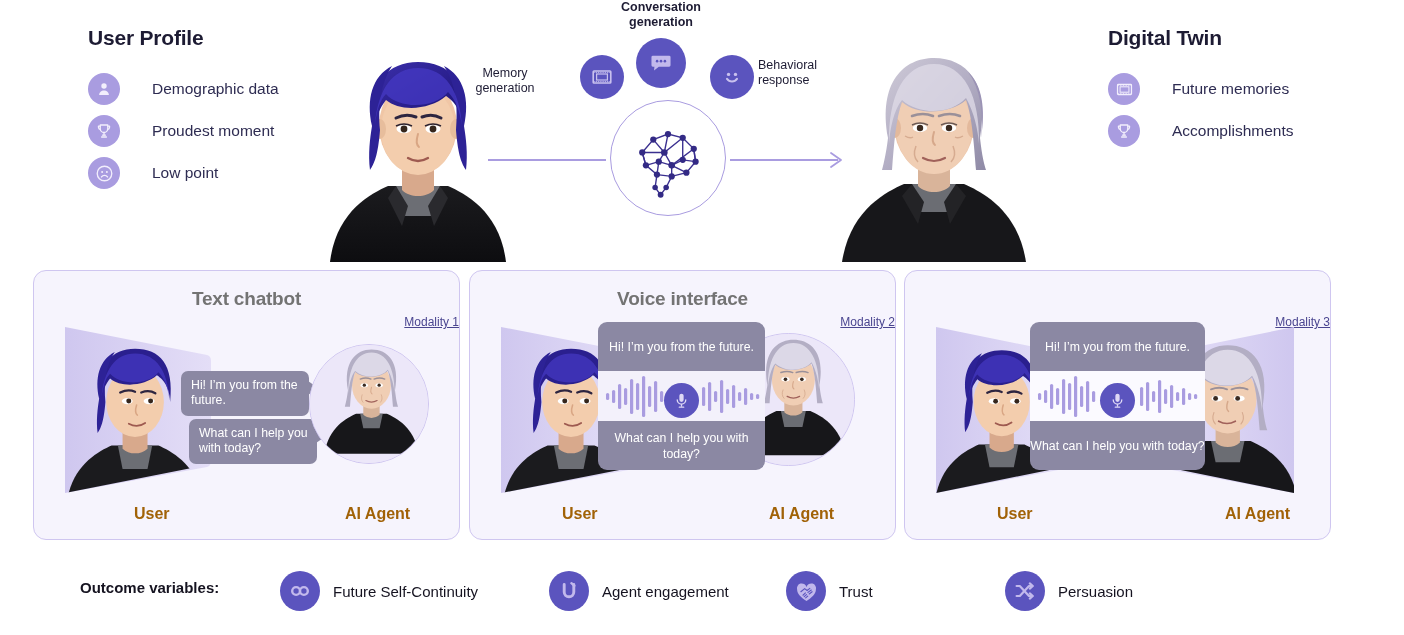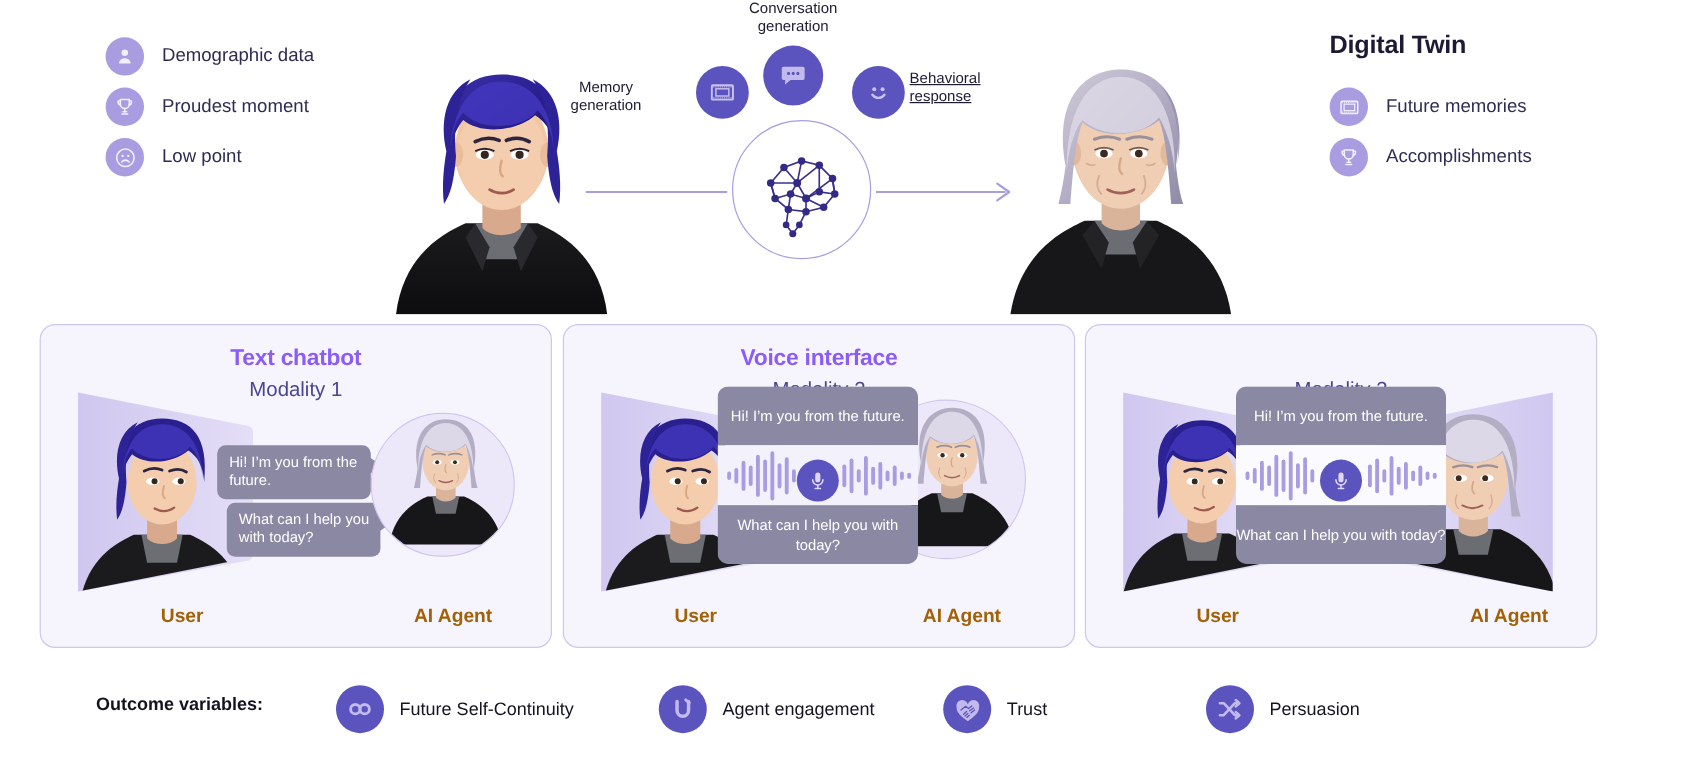--- a/index.html
+++ b/index.html
@@ -16,21 +16,21 @@
 
   
   .panel { position: absolute; top: 26px; }
   .panel.left  { left: 88px;  width: 290px; }
   .panel.right { left: 1108px; width: 290px; }
   .panel-title {
     font-size: 21px; font-weight: bold; color: #1d1b33;
     letter-spacing: -0.2px; margin-bottom: 18px;
   }
   .panel-item {
-    display: flex; align-items: center; gap: 15px; height: 42px;
+    display: flex; align-items: center; gap: 32px; height: 42px;
   }
   .item-badge {
     width: 32px; height: 32px; border-radius: 50%;
     background: #a99ce0; flex: 0 0 32px;
     display: flex; align-items: center; justify-content: center;
   }
   .item-badge svg { display: block; }
   .item-label { font-size: 15.5px; color: #2e2c52; white-space: nowrap; }
 
   
@@ -55,41 +55,41 @@
     background: #5b54be; display: flex; align-items: center; justify-content: center;
   }
   .gen-icon.mem  { left: 92px;  top: 55px;  width: 44px; height: 44px; }
   .gen-icon.conv { left: 148px; top: 38px;  width: 50px; height: 50px; }
   .gen-icon.beh  { left: 222px; top: 55px;  width: 44px; height: 44px; }
   .gen-label {
     position: absolute; font-size: 12.5px; color: #1d1b33;
     line-height: 15px; text-align: center;
   }
   .gen-label.mem  { left: -50px; top: 66px;  width: 134px; text-align: center; }
-  .gen-label.conv { left: 88px;  top: 0px;   width: 170px; }
-  .gen-label.beh  { left: 270px; top: 58px;  width: 130px; text-align: left; text-decoration: underline; }
+  .gen-label.conv { left: 88px;  top: 0px;   width: 170px; font-weight: bold; }
+  .gen-label.beh  { left: 270px; top: 58px;  width: 130px; text-align: left; }
 
   
   .cards { position: absolute; left: 33px; top: 270px; width: 1300px; height: 270px; }
   .card {
     position: absolute; top: 0; width: 427px; height: 270px;
     background: #f6f4fd; border: 1.4px solid #cfc6f0; border-radius: 13px;
     overflow: hidden;
   }
   .card.c1 { left: 0; }
   .card.c2 { left: 436px; }
   .card.c3 { left: 871px; }
   .card-title {
     position: absolute; left: 0; top: 17px; width: 100%;
-    text-align: center; font-size: 19px; font-weight: bold; color: #8b5cf6;
+    text-align: center; font-size: 19px; font-weight: bold; color: #737373;
     letter-spacing: -0.2px;
   }
   .card-sub {
     position: absolute; left: 0; top: 44px; width: 100%;
-    text-align: center; font-size: 17px; color: #4a4590;
+    text-align: right; font-size: 12px; color: #4a4590; text-decoration: underline;
   }
   .card-stage { position: absolute; left: 0; top: 48px; width: 100%; height: 180px; }
   .role-label {
     position: absolute; bottom: 16px; font-size: 16px;
     font-weight: bold; color: #a16207;
   }
 
   
   .bubble {
     position: absolute; background: #8b88a3; color: #fff;
@@ -140,20 +140,21 @@
   .o1 { left: 280px; } .o2 { left: 549px; } .o3 { left: 786px; } .o4 { left: 1005px; }
 </style>
 </head>
 <body>
 
 <div class="page">
 
   <div class="top-row">
 
     <div class="panel left">
+      <div class="panel-title">User Profile</div>
 
       <div class="panel-item">
         <span class="item-badge">
           <svg width="18" height="18" viewBox="0 0 24 24">
               <circle cx="12" cy="8" r="3.6" fill="#f2eefc"></circle>
               <path d="M5.5 20c0-3.6 2.9-6 6.5-6s6.5 2.4 6.5 6z" fill="#f2eefc"></path>
             </svg>
         </span>
         <span class="item-label">Demographic data</span>
       </div>

